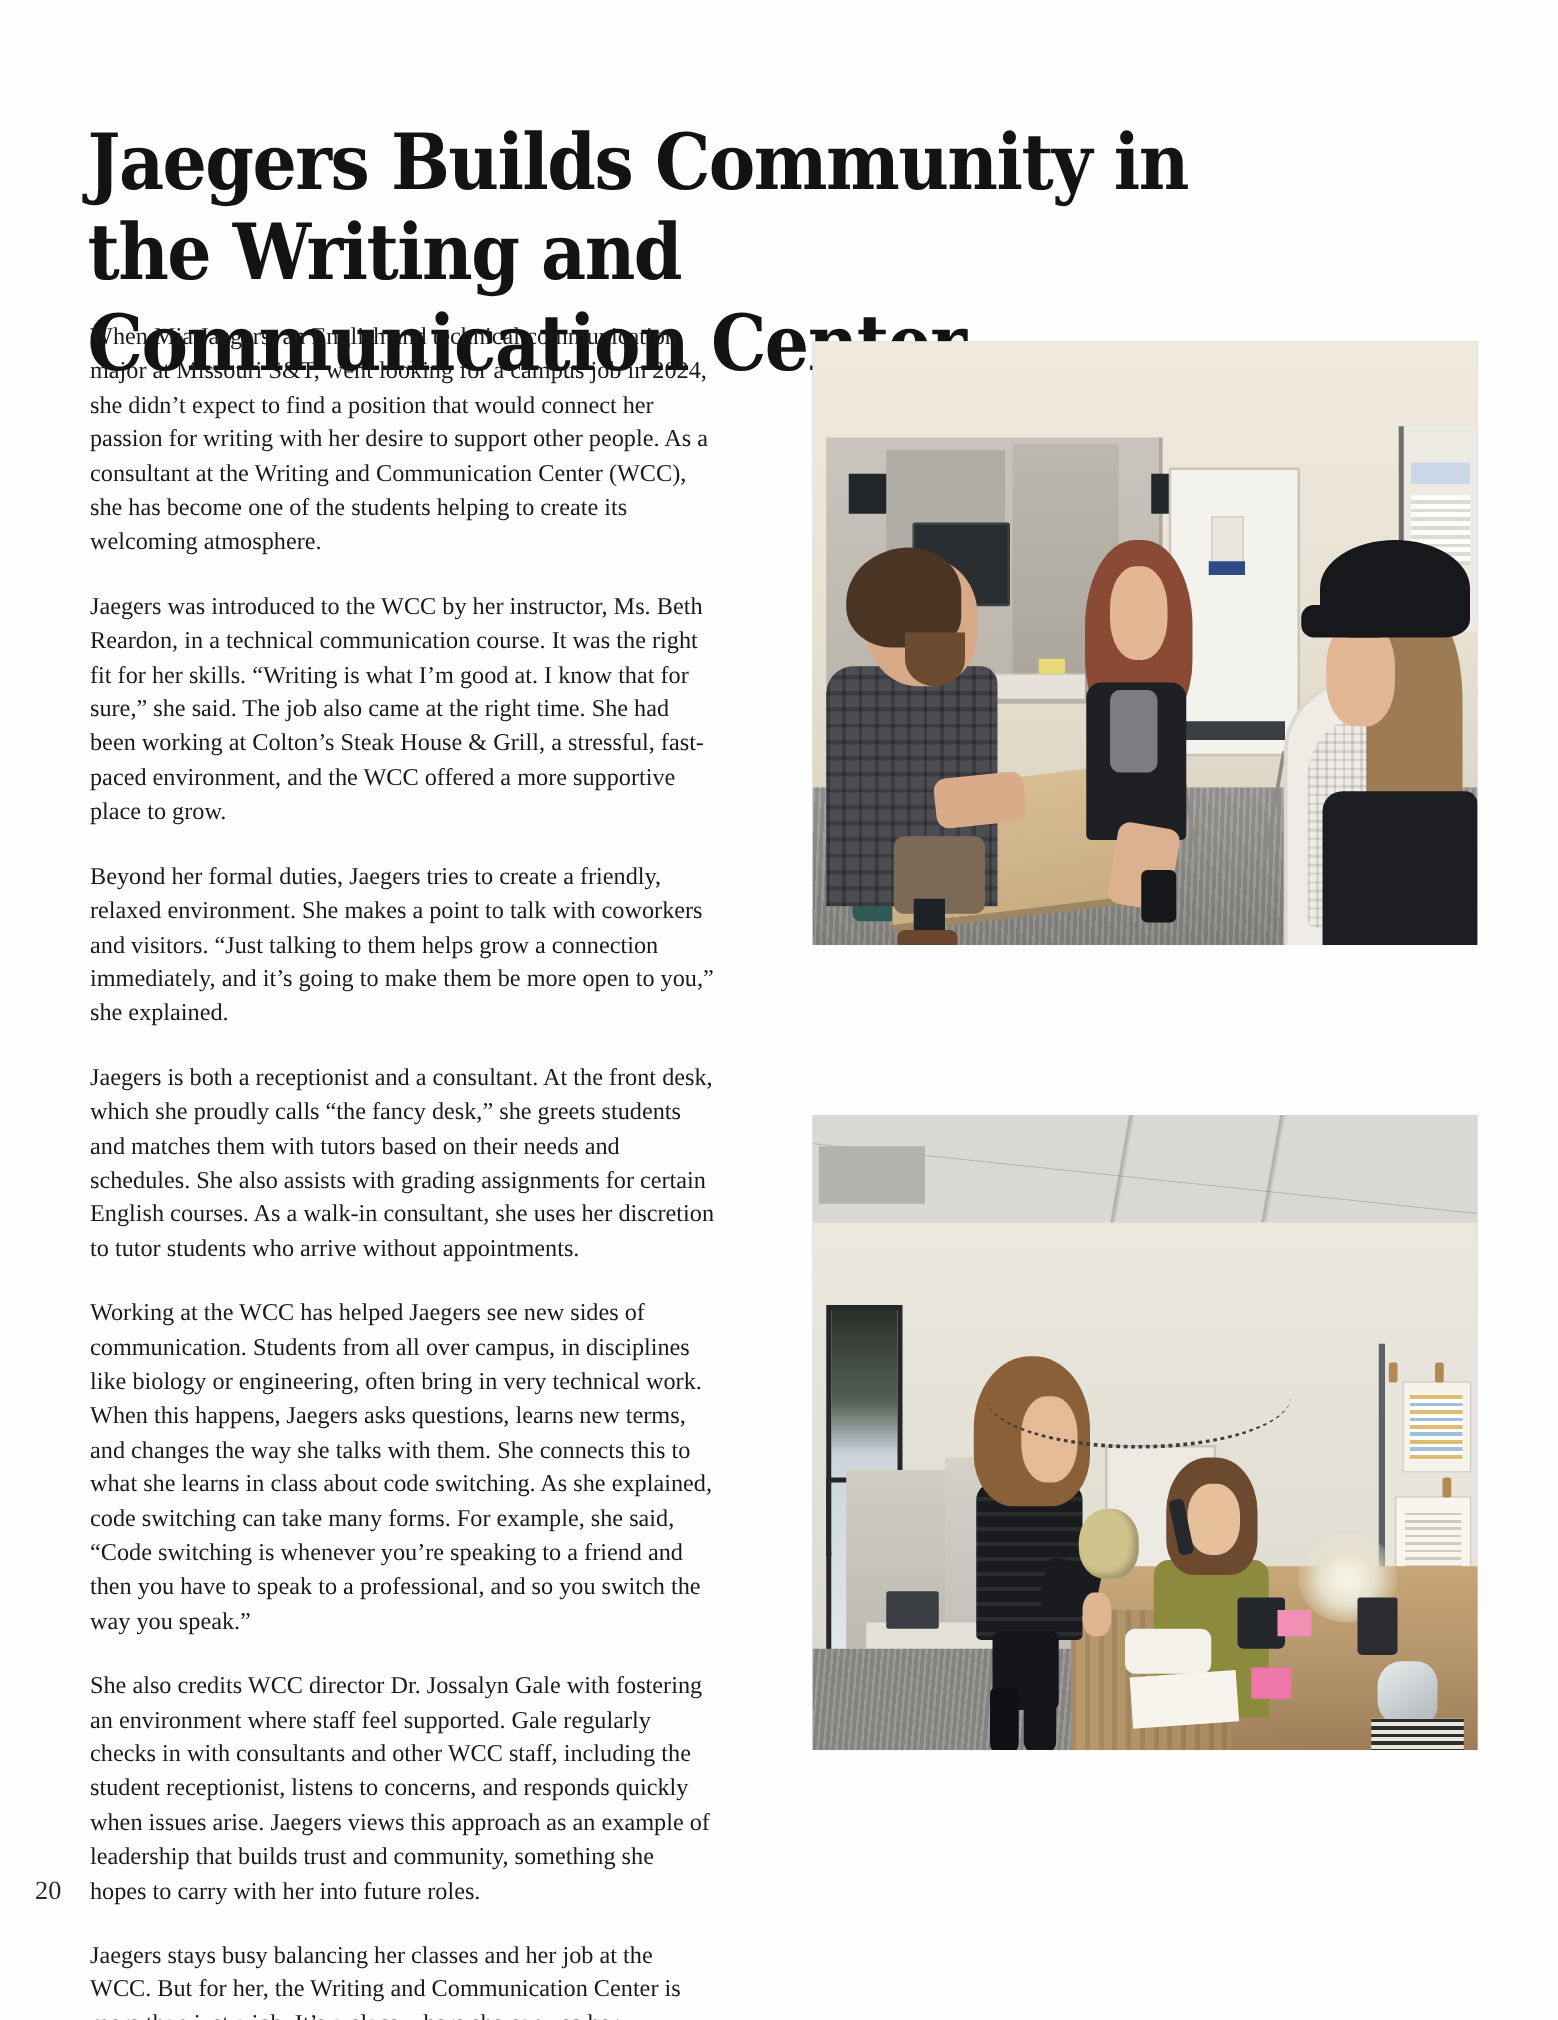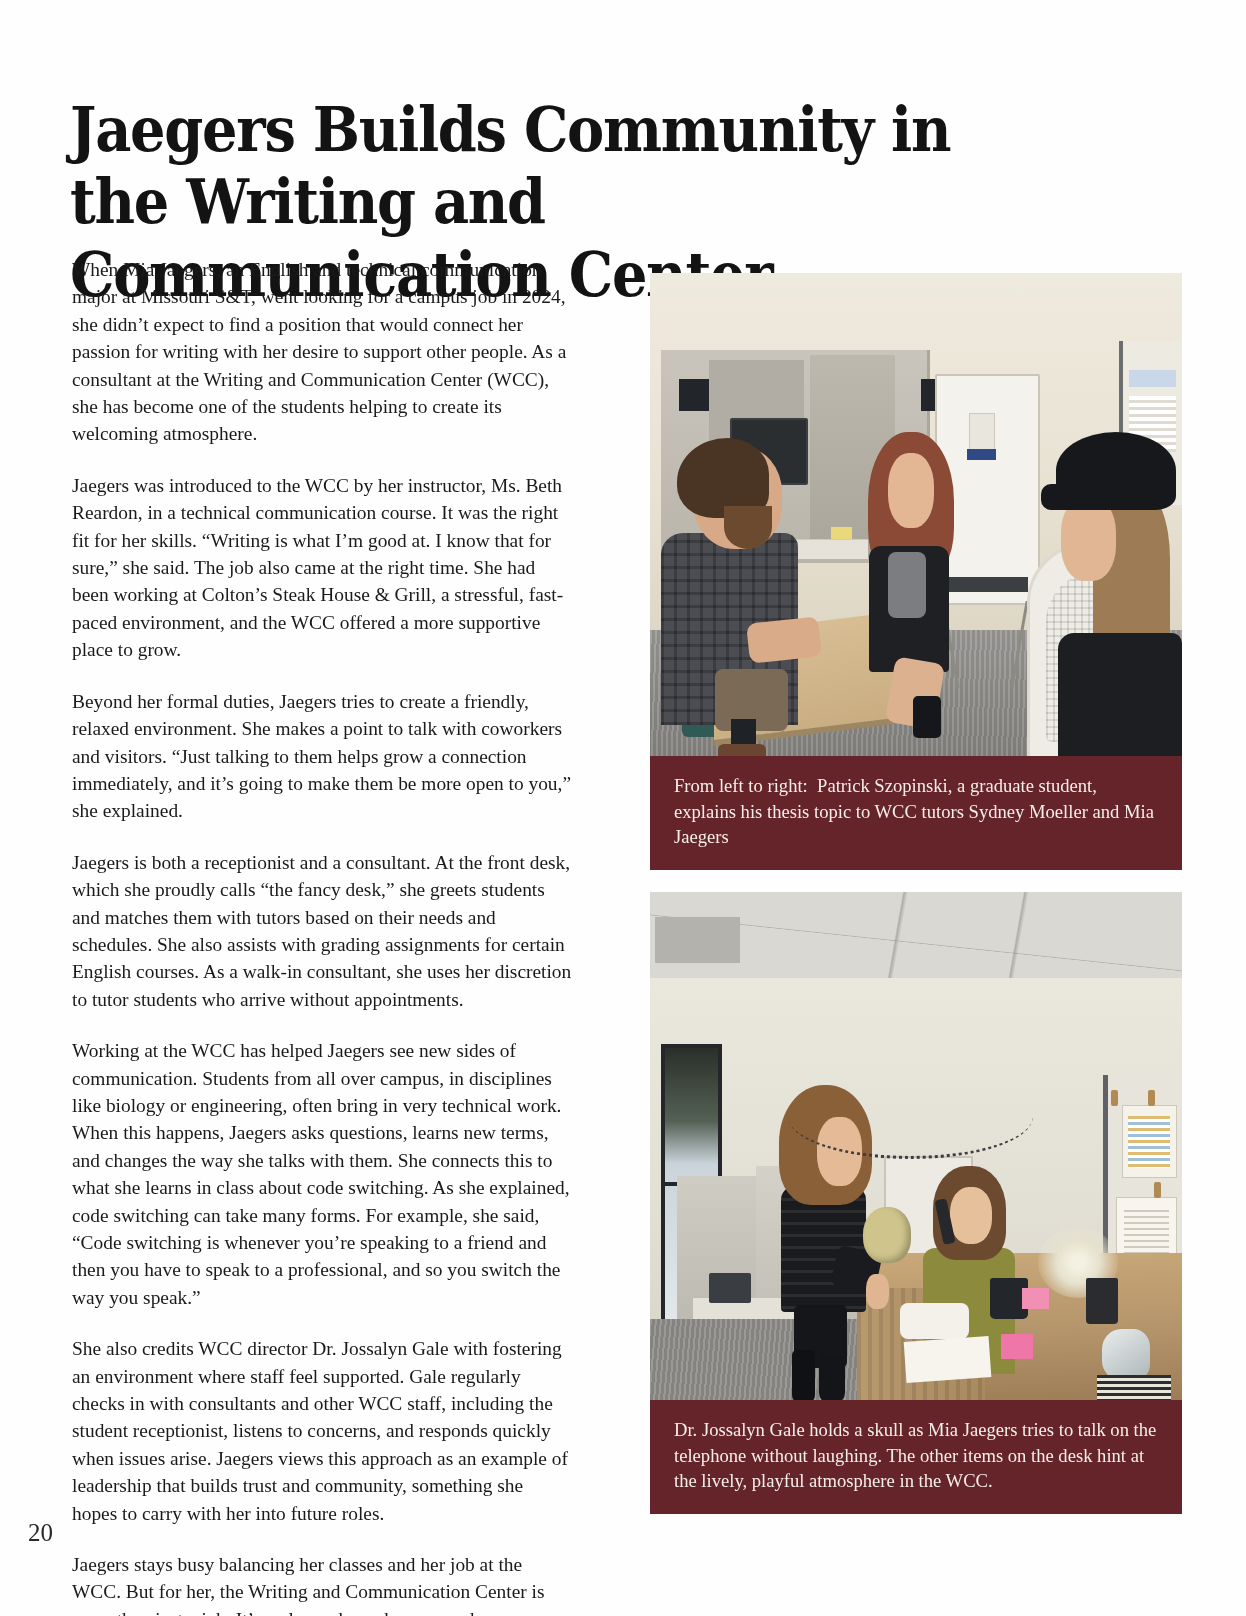--- a/index.html
+++ b/index.html
@@ -51,23 +51,22 @@
     margin: 0 0 24px 0;
     white-space: pre-wrap;
   }
   .column p:last-child { margin-bottom: 0; }
 
   
   .page-number {
     position: absolute;
     left: 28px;
     top: 1500px;
-    font-size: 25px;
+    font-size: 21px;
     color: #2a2a2a;
-    margin-top: 19px;
   }
 
   
   .figure {
     position: absolute;
     left: 610px;
     width: 532px;
   }
   .figure--top { top: 257px; }
   .figure--bottom { top: 876px; }
@@ -540,21 +539,20 @@
       </div>
 
       <div class="p1-woman2">
         <div class="p1-w2-hair"></div>
         <div class="p1-w2-face"></div>
         <div class="p1-w2-cap"></div>
         <div class="p1-w2-brim"></div>
         <div class="p1-w2-body"></div>
       </div>
     </div>
-    <figcaption class="caption">From left to right:  Patrick Szopinski, a graduate student, explains his thesis topic to WCC tutors Sydney Moeller and Mia Jaegers</figcaption>
   </figure>
 
   <figure class="figure figure--bottom">
     <div class="photo photo--bottom">
       <div class="p2-ceiling"></div>
       <div class="p2-ceil-panel"></div>
       <div class="p2-wall"></div>
       <div class="p2-window"></div>
       <div class="p2-window2"></div>
       <div class="p2-cubi1"></div>
@@ -597,16 +595,15 @@
       <div class="p2-tinsel"></div>
       <div class="p2-mug"></div>
       <div class="p2-vase"></div>
       <div class="p2-glove"></div>
       <div class="p2-paper"></div>
       <div class="p2-sticky1"></div>
       <div class="p2-sticky2"></div>
       <div class="p2-crystal"></div>
       <div class="p2-books"></div>
     </div>
-    <figcaption class="caption">Dr. Jossalyn Gale holds a skull as Mia Jaegers tries to talk on the telephone without laughing. The other items on the desk hint at the lively, playful atmosphere in the WCC.</figcaption>
   </figure>
 
 </div>
 
 </body></html>

